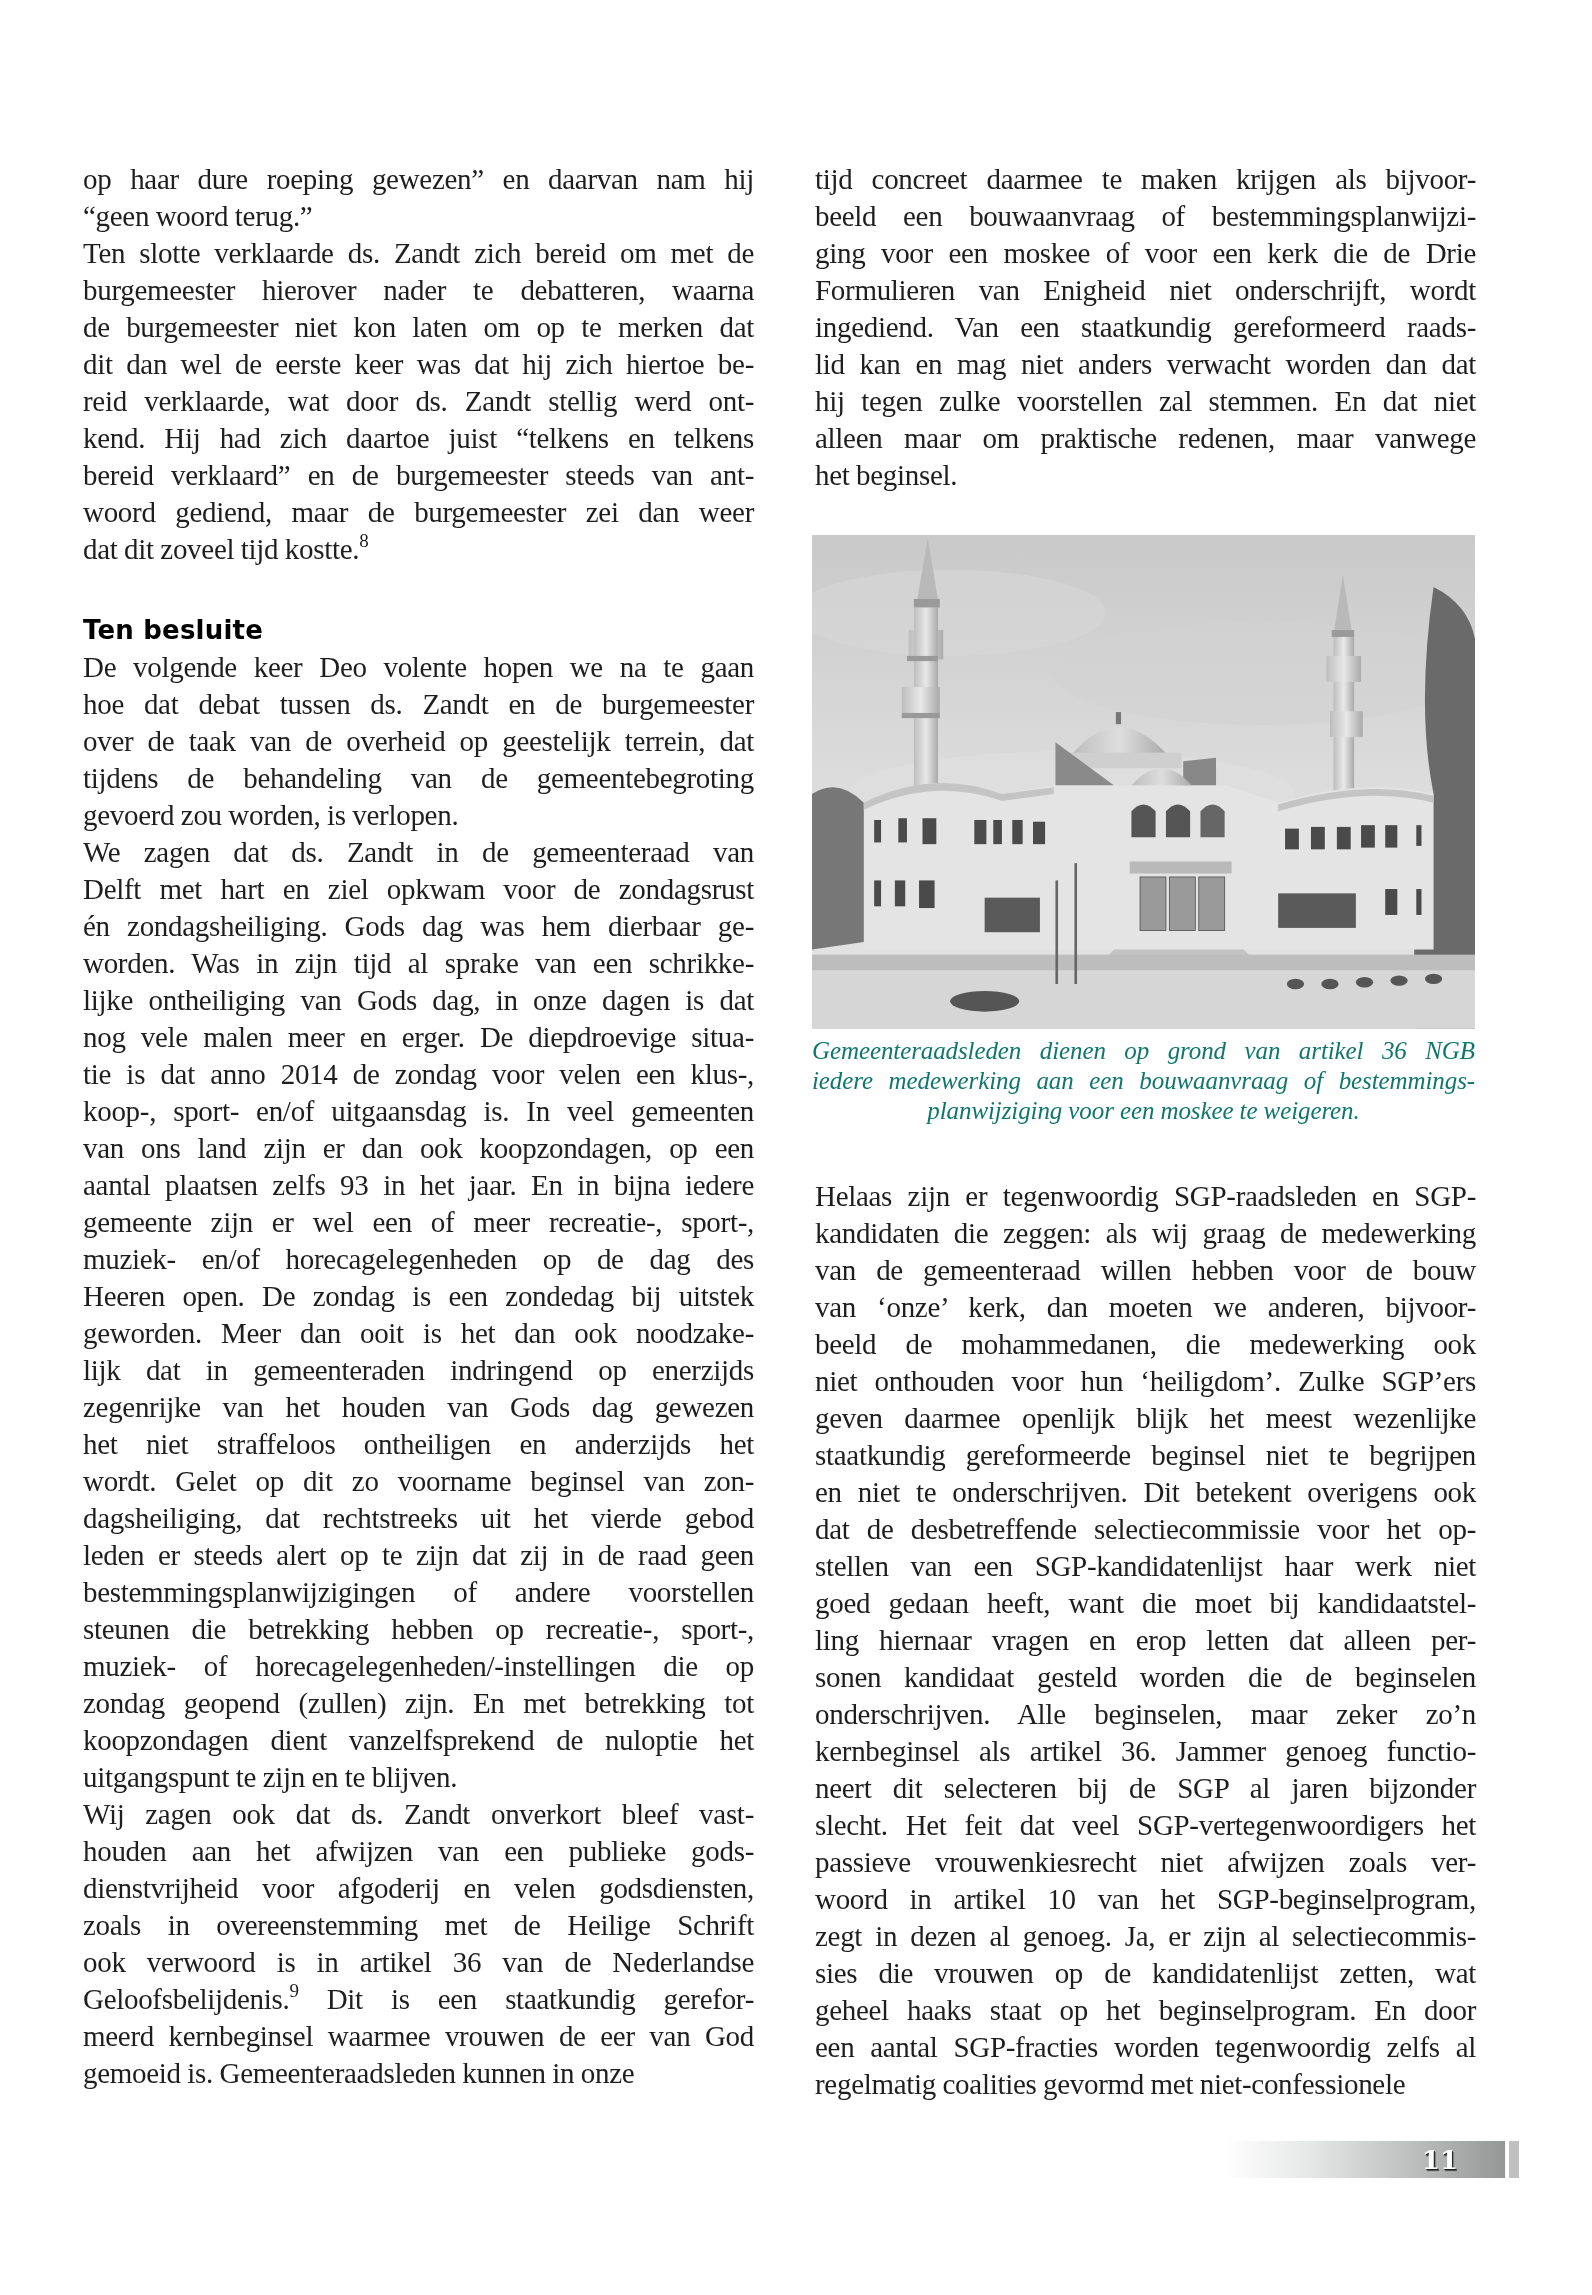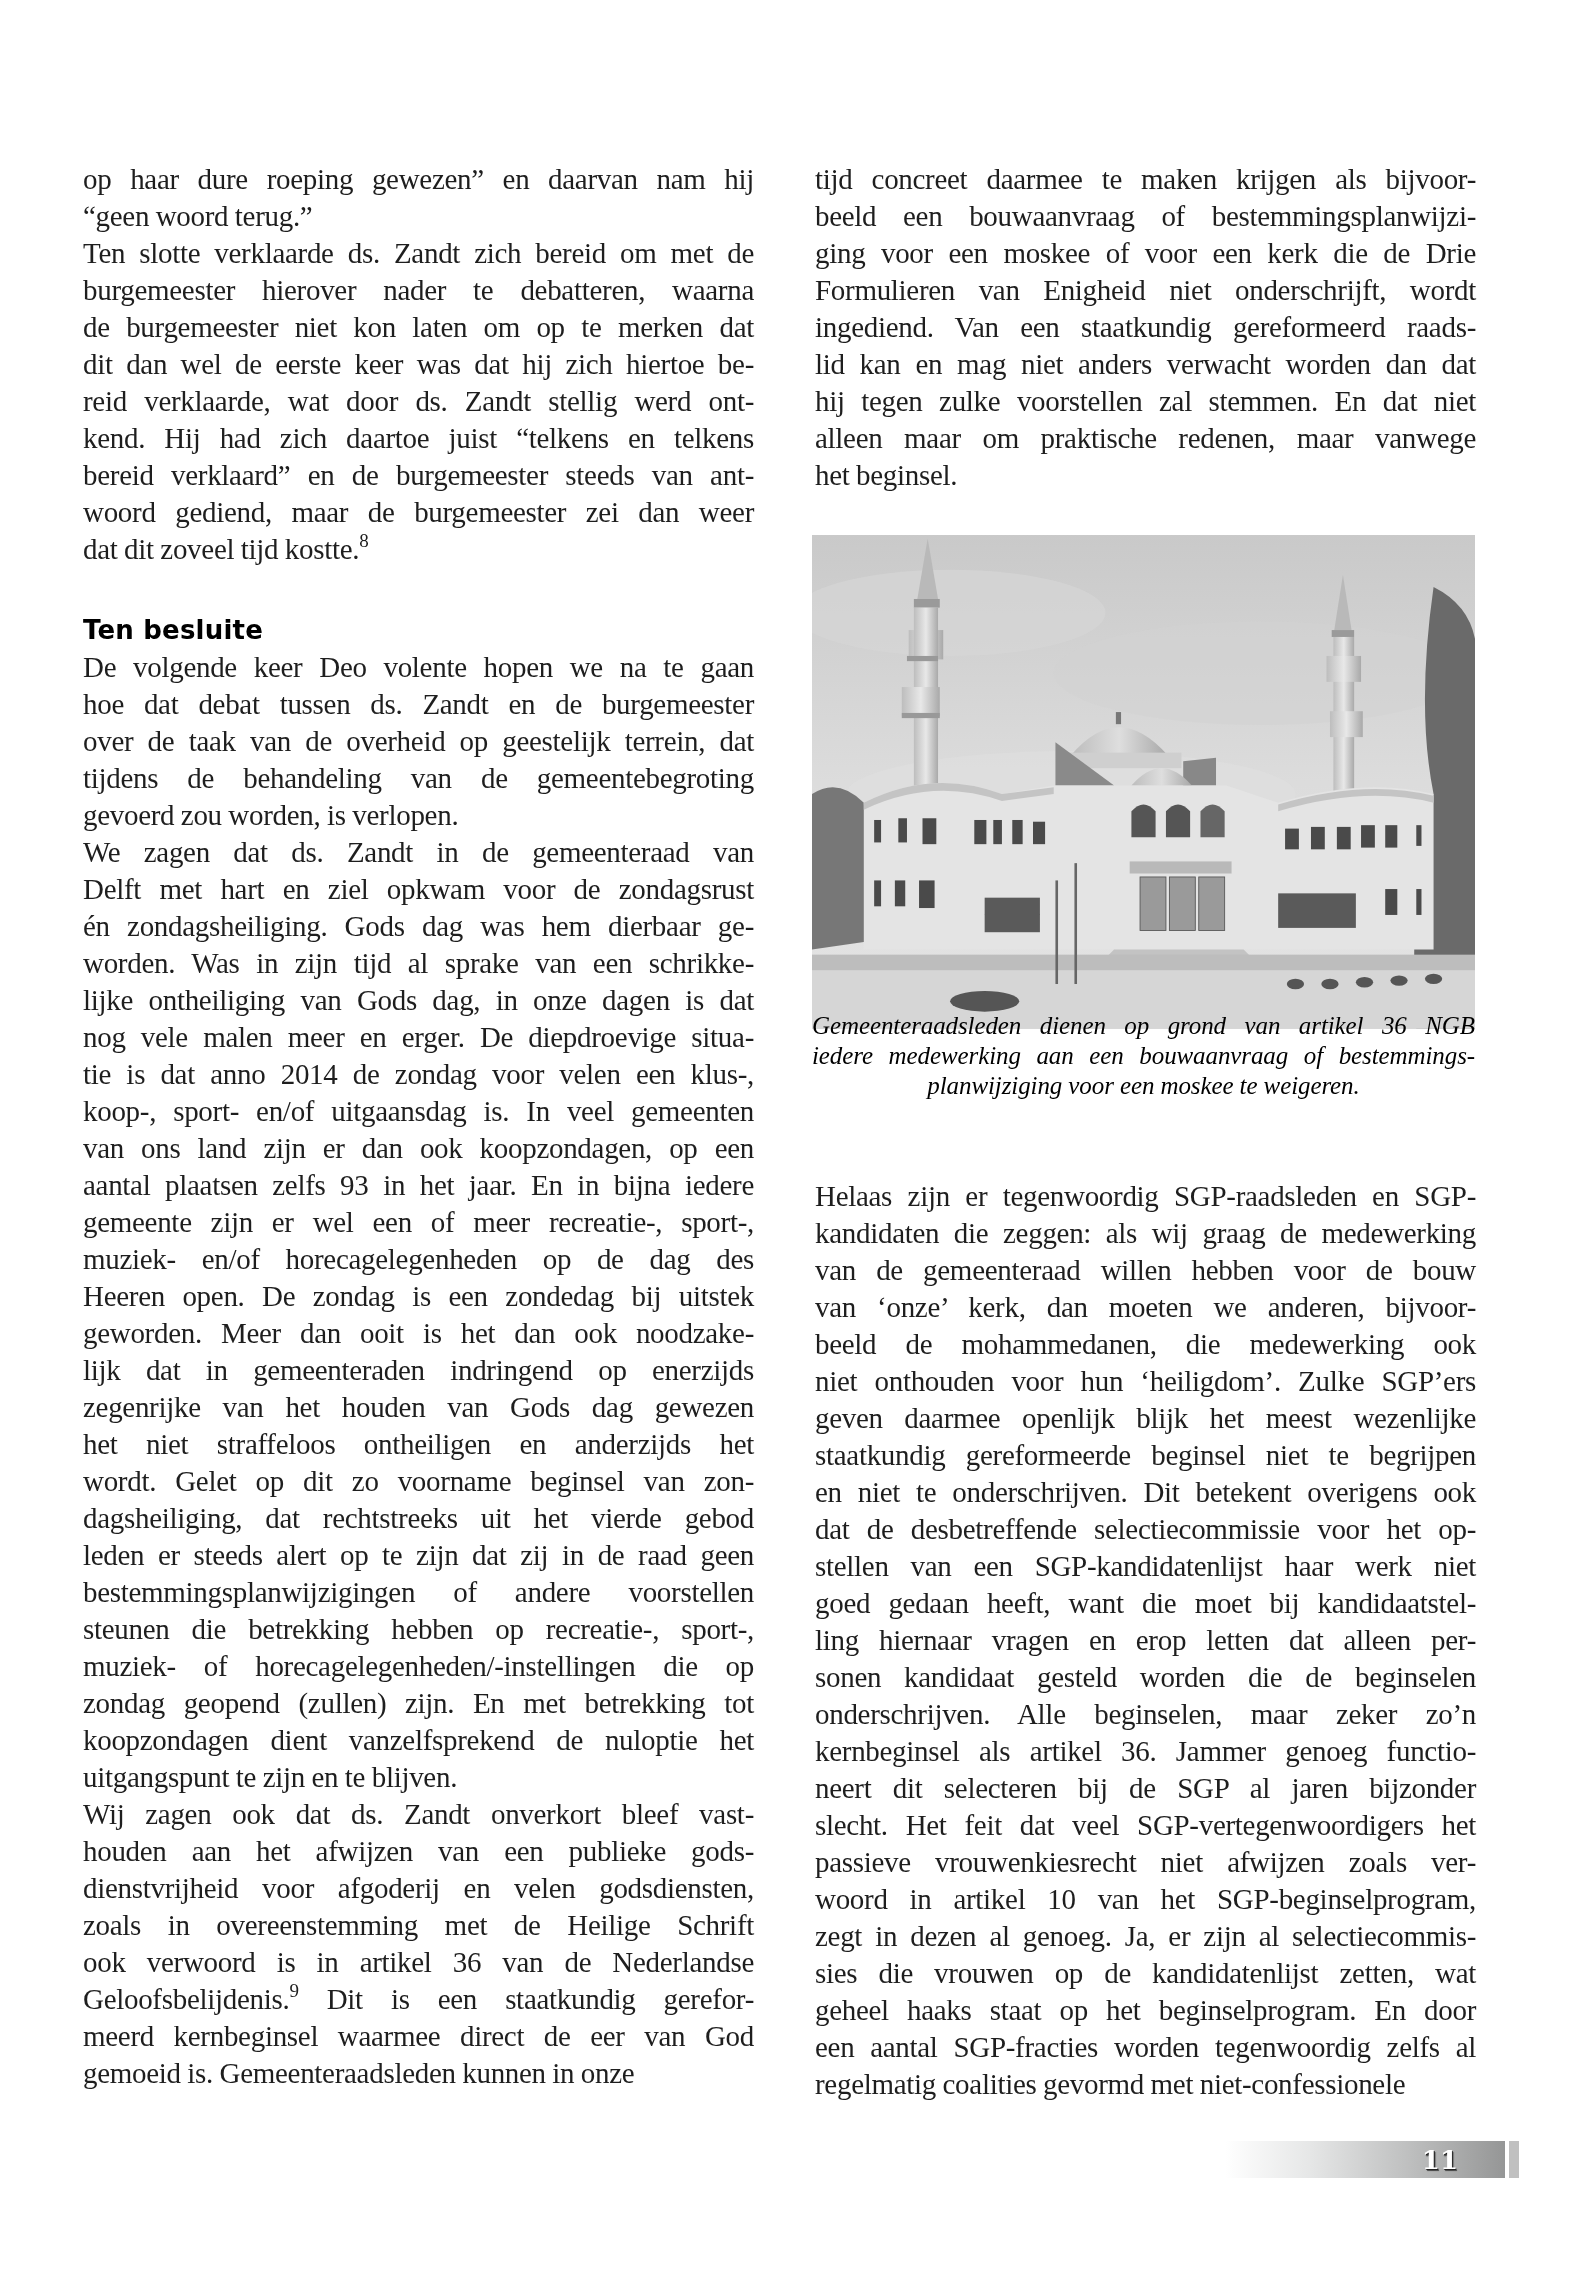--- a/index.html
+++ b/index.html
@@ -23,22 +23,22 @@
   .heading {
     font-family: "DejaVu Sans", "Liberation Sans", sans-serif;
     font-weight: bold; color: #000000; font-size: 26px; letter-spacing: 0.2px;
     margin: 45px 0 1px 0; line-height: 35px;
   }
   .photo {
     position: absolute; left: 812px; top: 535px; width: 663px; height: 494px;
     overflow: hidden; background: #cfcfcf;
   }
   .caption {
-    position: absolute; left: 812px; top: 1011px; width: 663px;
-    font-style: italic; font-size: 25px; line-height: 30px; color: #000000;
+    position: absolute; left: 812px; top: 1036px; width: 663px;
+    font-style: italic; font-size: 25px; line-height: 30px; color: #0f766e;
     text-align: center; letter-spacing: -0.1px;
   }
   .caption .line { text-align: justify; text-align-last: justify; }
   .caption .line.center { text-align: center; text-align-last: center; }
   .col-right-lower { position: absolute; left: 815px; top: 1178px; width: 661px; }
   .footer-bar {
     position: absolute; left: 1225px; top: 2141px; width: 280px; height: 37px;
     background: linear-gradient(to right, #ffffff 0%, #e6e7e7 30%, #bfc0c0 65%, #959696 100%);
   }
   .footer-tab {
@@ -110,21 +110,21 @@
         <span class="line">koopzondagen dient vanzelfsprekend de nuloptie het</span>
         <span class="line last">uitgangspunt te zijn en te blijven.</span>
       </p>
     <p class="para">
         <span class="line">Wij zagen ook dat ds. Zandt onverkort bleef vast-</span>
         <span class="line">houden aan het afwijzen van een publieke gods-</span>
         <span class="line">dienstvrijheid voor afgoderij en velen godsdiensten,</span>
         <span class="line">zoals in overeenstemming met de Heilige Schrift</span>
         <span class="line">ook verwoord is in artikel 36 van de Nederlandse</span>
         <span class="line">Geloofsbelijdenis.<sup>9</sup> Dit is een staatkundig gerefor-</span>
-        <span class="line">meerd kernbeginsel waarmee direct de eer van God</span>
+        <span class="line">meerd kernbeginsel waarmee vrouwen de eer van God</span>
         <span class="line last">gemoeid is. Gemeenteraadsleden kunnen in onze</span>
       </p>
   </div>
 
   <div class="col col-right">
     <p class="para">
         <span class="line">tijd concreet daarmee te maken krijgen als bijvoor-</span>
         <span class="line">beeld een bouwaanvraag of bestemmingsplanwijzi-</span>
         <span class="line">ging voor een moskee of voor een kerk die de Drie</span>
         <span class="line">Formulieren van Enigheid niet onderschrijft, wordt</span>

